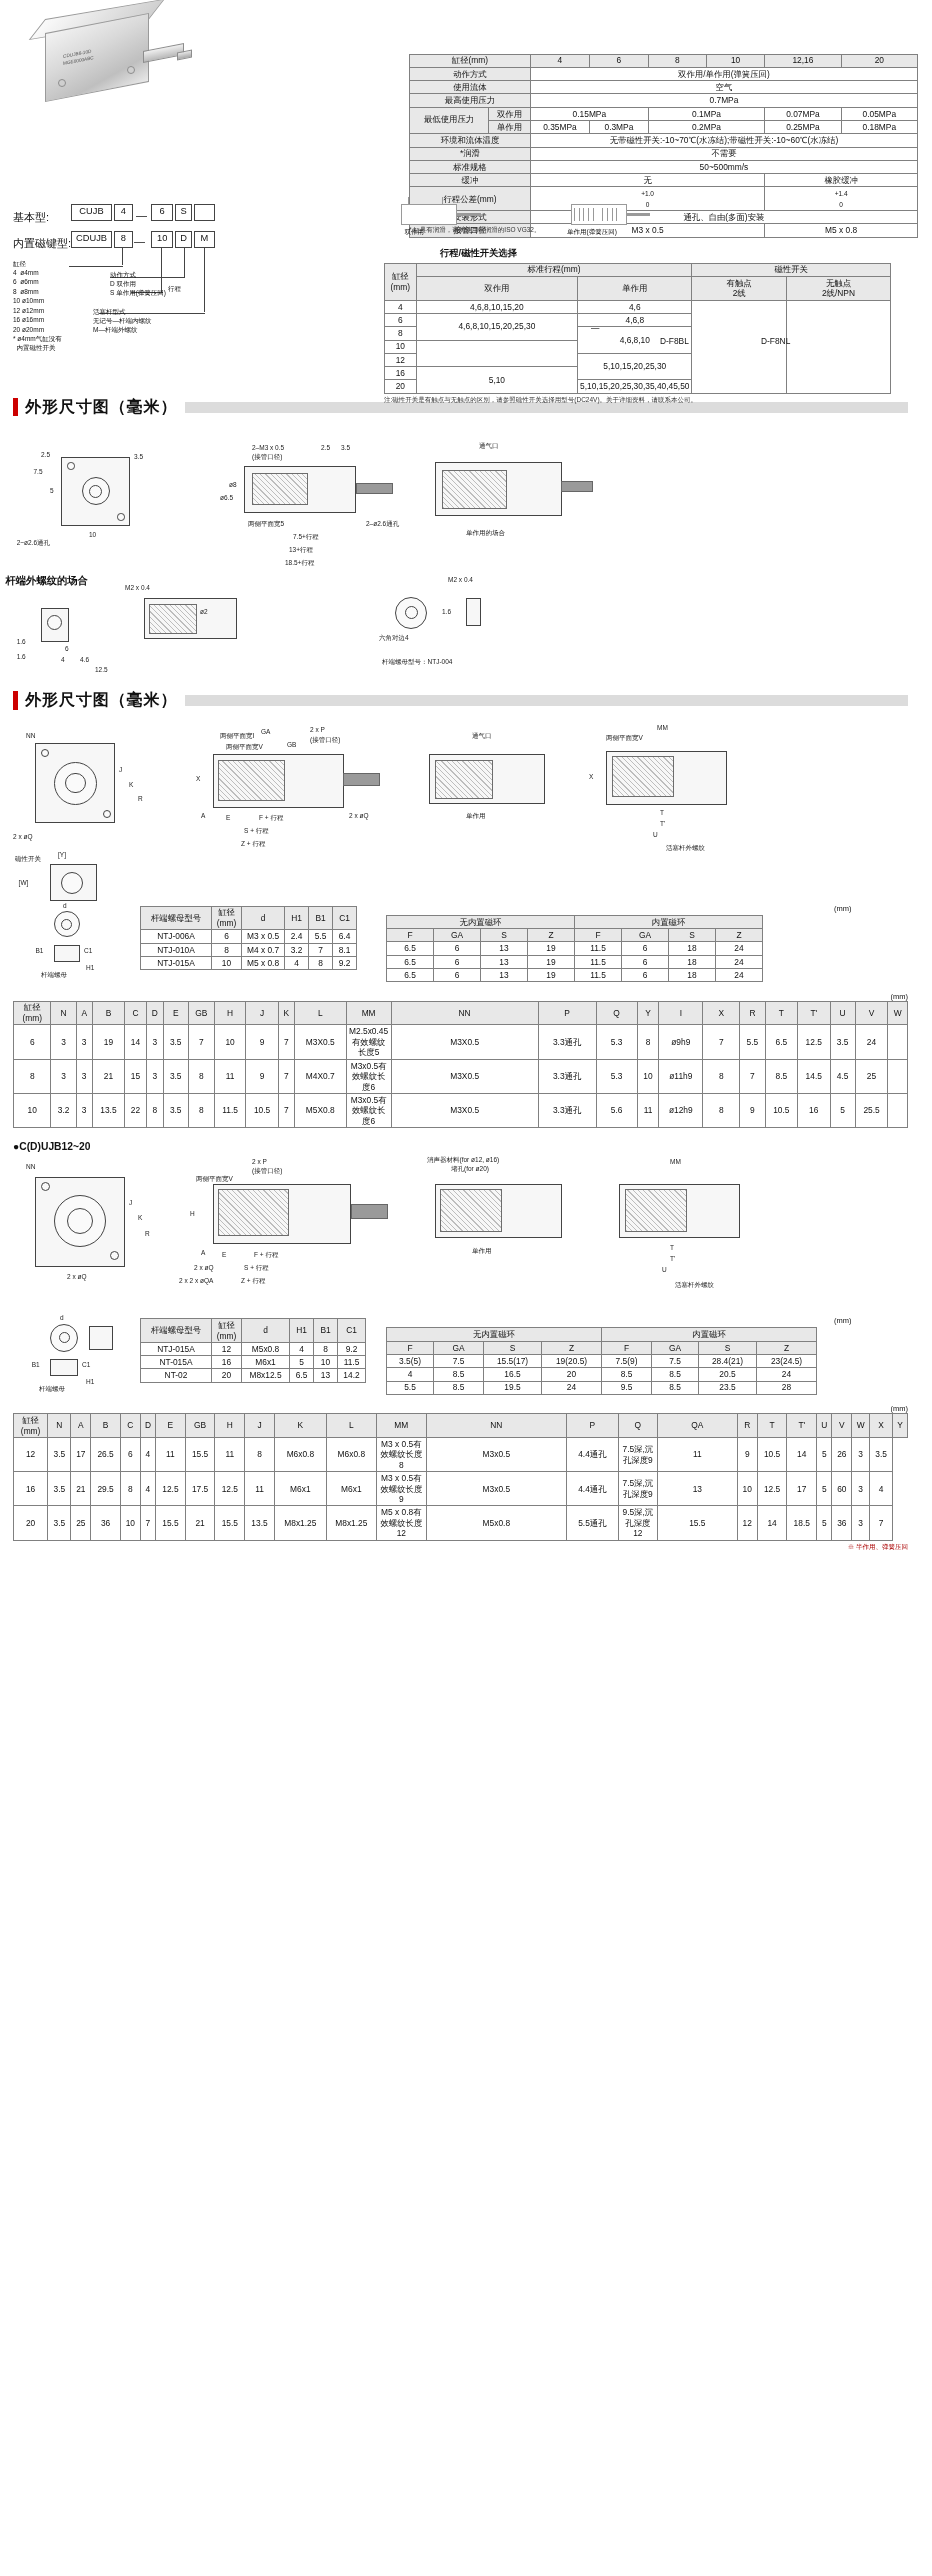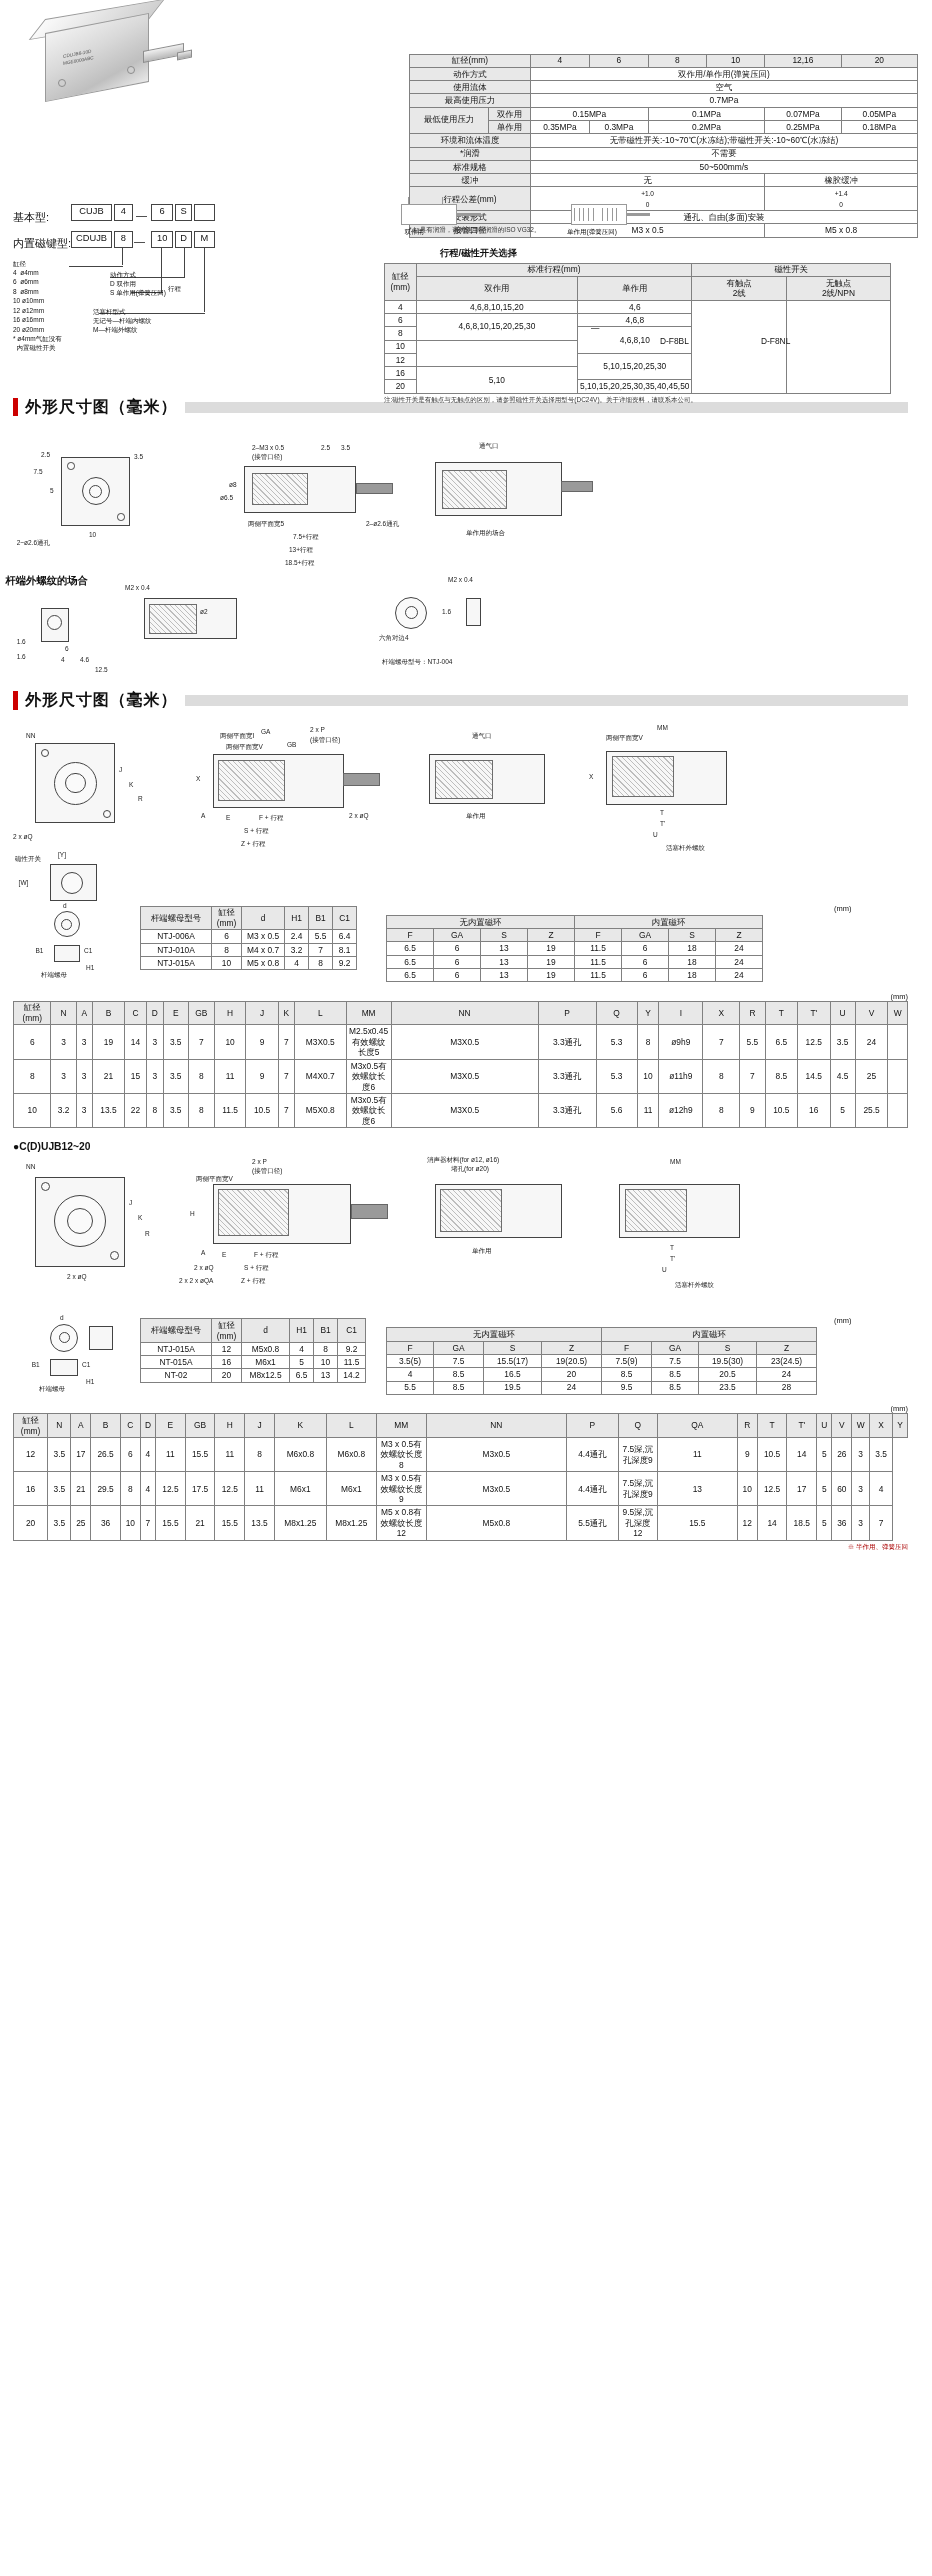--- a/index.html
+++ b/index.html
@@ -755,21 +755,21 @@
         <td class="hdr-gray" style="width:58px;">S</td>
             <td class="hdr-gray" style="width:60px;">Z</td>
       </tr>
       <tr>
             <td>3.5(5)</td>
             <td>7.5</td>
             <td>15.5(17)</td>
             <td>19(20.5)</td>
             <td>7.5(9)</td>
             <td>7.5</td>
-            <td>19.5(30)</td>
+            <td>28.4(21)</td>
             <td>23(24.5)</td>
           </tr>
       <tr>
             <td>4</td>
             <td>8.5</td>
             <td>16.5</td>
             <td>20</td>
             <td>8.5</td>
             <td>8.5</td>
             <td>20.5</td>

